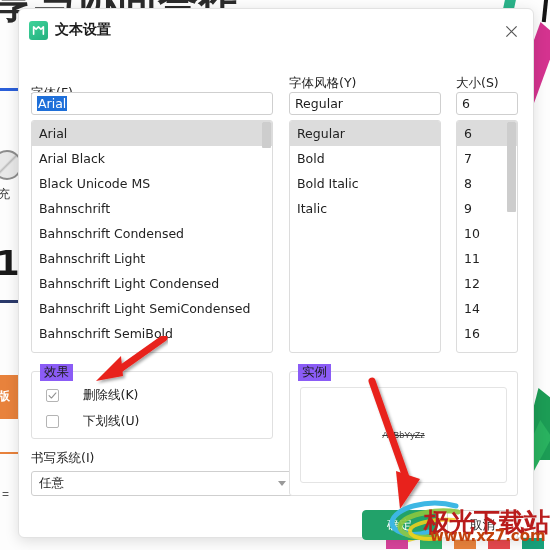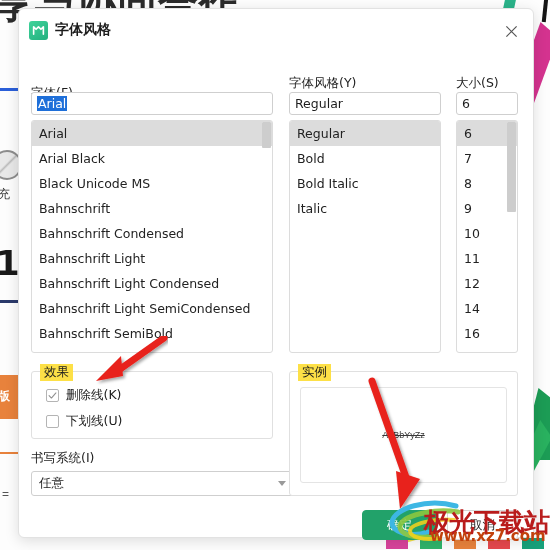--- a/index.html
+++ b/index.html
@@ -126,26 +126,26 @@
   }
   .listitem.sel { background:#dcdcdc; }
   .sbar { position:absolute; top:1px; right:1px; width:9px; bottom:1px; background:#fff; }
   .sthumb { position:absolute; left:0; width:9px; background:#cdcdcd; border-radius:1px; }
 
   .groupbox {
     position:absolute; box-sizing:border-box;
     border:1px solid #e0e0e0; border-radius:3px; background:#fff;
   }
   .grouplabel {
-    position:absolute; background:#fde047; padding:0 4px;
+    position:absolute; background:#8b5cf6; padding:0 4px;
     font-size:12.5px; color:#1d1d1d;
     font-family:Liberation Mono, monospace;
   }
   .checkrow {
-    position:absolute; display:flex; align-items:center; gap:7px;
+    position:absolute; display:flex; align-items:center; gap:24px;
     font-size:12.5px; color:#1d1d1d;
     font-family:"DejaVu Sans","Liberation Sans",sans-serif;
   }
   .cbox {
     width:13px; height:13px; box-sizing:border-box;
     border:1px solid #b4b4b4; border-radius:2px; background:#fff;
     display:flex; align-items:center; justify-content:center;
   }
   .cbox .tick { width:9px; height:9px; display:block; }
 
@@ -233,21 +233,21 @@
   </div>
 
   <div class="dialog">
 
     <div class="titlebar">
       <div class="app-icon">
         <svg width="13" height="13" viewBox="0 0 16 16">
           <path d="M2 12.5V3.5l3 3 3-3 3 3 3-3v9" fill="none" stroke="#ffffff" stroke-width="2" stroke-linecap="round" stroke-linejoin="round"></path>
         </svg>
       </div>
-      <div class="dlg-title">字体风格</div>
+      <div class="dlg-title">文本设置</div>
       <div class="close-btn">
         <svg width="13" height="13" viewBox="0 0 14 14">
           <path d="M1.5 1.5 L12.5 12.5 M12.5 1.5 L1.5 12.5" stroke="#555" stroke-width="1.3" fill="none"></path>
         </svg>
       </div>
     </div>
 
     <div class="field-label" style="left:12px; top:76px;text-align:center;">字体(F)</div>
     <div class="field-label" style="left:270px; top:66px;">字体风格(Y)</div>
     <div class="field-label" style="left:437px; top:66px;">大小(S)</div>

